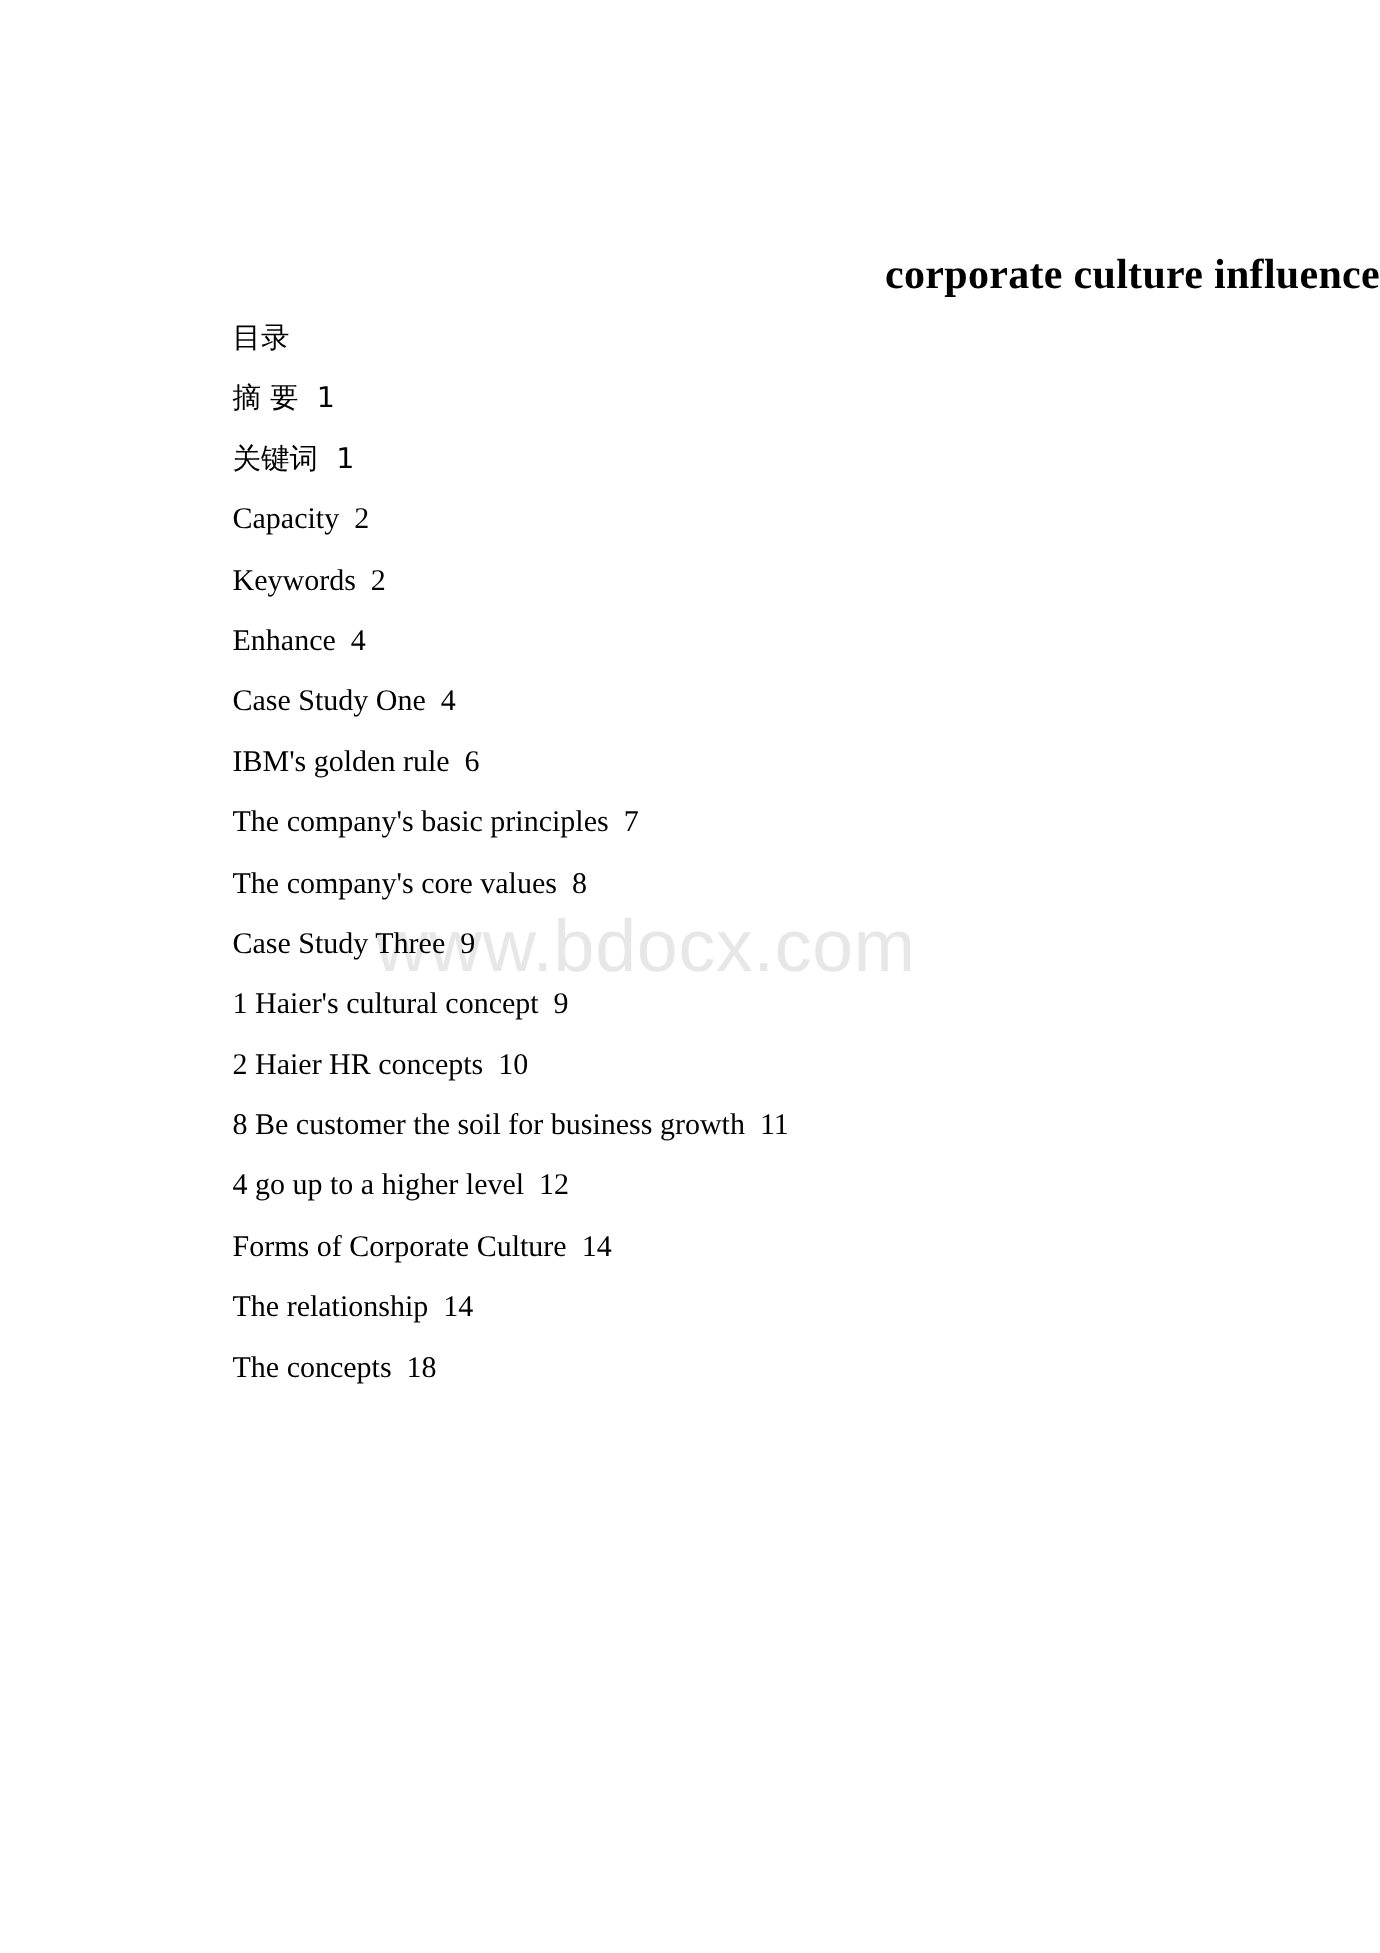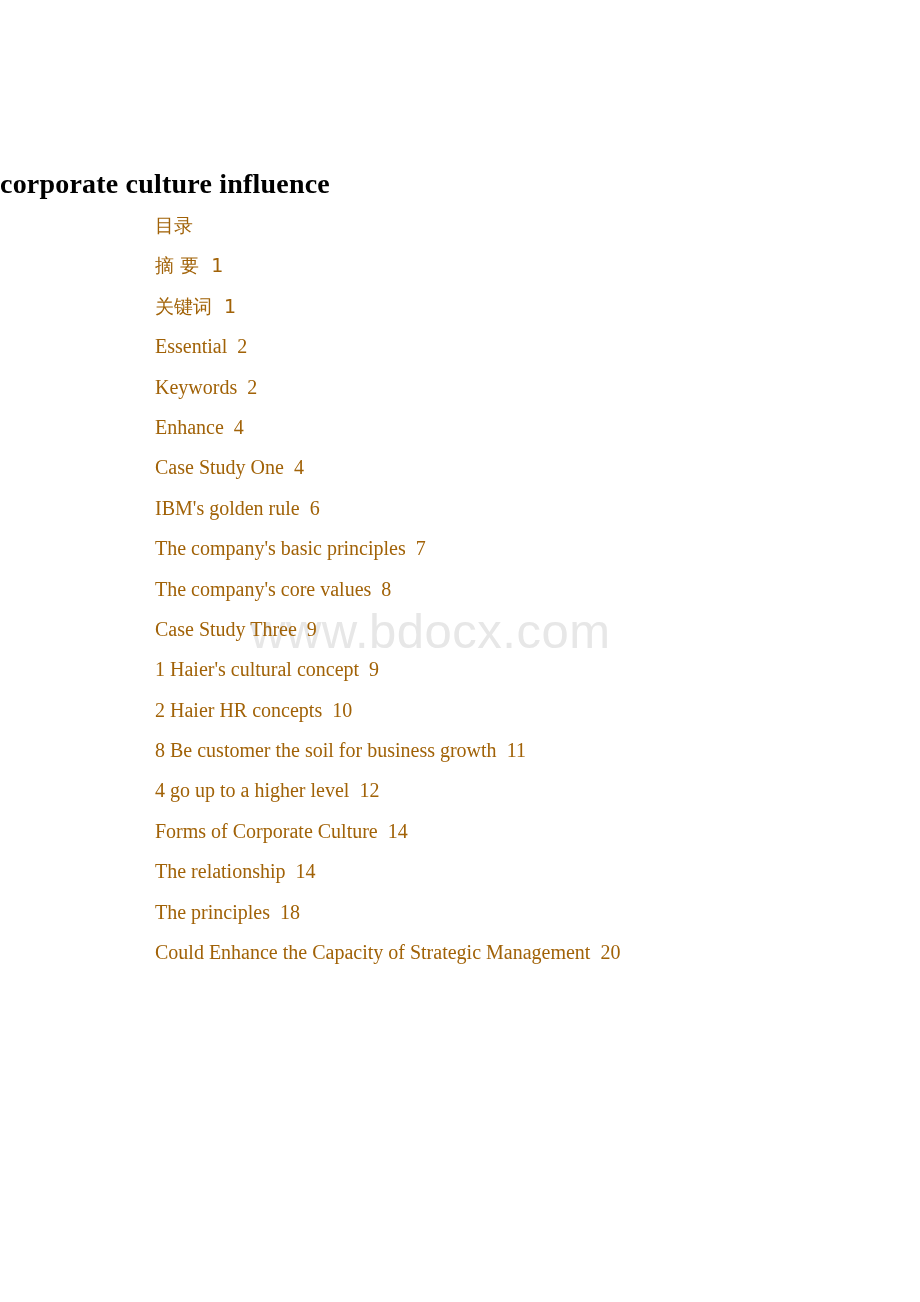--- a/index.html
+++ b/index.html
@@ -43,42 +43,42 @@
     z-index: 0;
     pointer-events: none;
     user-select: none;
   }
 
   #doc-title {
     position: absolute;
     left: 0;
     top: 148px;
     width: 920px;
-    text-align: left;
+    text-align: right;
     font-size: 28px;
     font-weight: bold;
     letter-spacing: 0.2px;
     line-height: 34px;
     z-index: 2;
   }
 
   #toc {
     position: absolute;
     left: 155px;
     top: 205px;
     width: 700px;
     z-index: 2;
   }
 
   .toc-row {
     height: 40.4px;
     line-height: 40.4px;
     font-size: 20px;
     white-space: nowrap;
-    color: #a16207;
+    color: #000000;
   }
   .toc-row .toc-label {
     display: inline;
   }
   .toc-row .toc-page {
     display: inline;
   }
   .toc-row.cjk {
     font-family: "DejaVu Sans", "Liberation Sans", sans-serif;
     font-size: 19px;
@@ -93,31 +93,30 @@
 
   <h1 id="doc-title">corporate culture influence</h1>
 
   <div id="toc">
     <div class="toc-row cjk">
       <span class="toc-label">目录</span>
     </div>
 
   <div class="toc-row cjk"><span class="toc-label">摘 要</span>&nbsp;&nbsp;<span class="toc-page">1</span></div>
       <div class="toc-row cjk"><span class="toc-label">关键词</span>&nbsp;&nbsp;<span class="toc-page">1</span></div>
-      <div class="toc-row"><span class="toc-label">Essential</span>&nbsp;&nbsp;<span class="toc-page">2</span></div>
+      <div class="toc-row"><span class="toc-label">Capacity</span>&nbsp;&nbsp;<span class="toc-page">2</span></div>
       <div class="toc-row"><span class="toc-label">Keywords</span>&nbsp;&nbsp;<span class="toc-page">2</span></div>
       <div class="toc-row"><span class="toc-label">Enhance</span>&nbsp;&nbsp;<span class="toc-page">4</span></div>
       <div class="toc-row"><span class="toc-label">Case Study One</span>&nbsp;&nbsp;<span class="toc-page">4</span></div>
       <div class="toc-row"><span class="toc-label">IBM's golden rule</span>&nbsp;&nbsp;<span class="toc-page">6</span></div>
       <div class="toc-row"><span class="toc-label">The company's basic principles</span>&nbsp;&nbsp;<span class="toc-page">7</span></div>
       <div class="toc-row"><span class="toc-label">The company's core values</span>&nbsp;&nbsp;<span class="toc-page">8</span></div>
       <div class="toc-row"><span class="toc-label">Case Study Three</span>&nbsp;&nbsp;<span class="toc-page">9</span></div>
       <div class="toc-row"><span class="toc-label">1 Haier's cultural concept</span>&nbsp;&nbsp;<span class="toc-page">9</span></div>
       <div class="toc-row"><span class="toc-label">2 Haier HR concepts</span>&nbsp;&nbsp;<span class="toc-page">10</span></div>
       <div class="toc-row"><span class="toc-label">8 Be customer the soil for business growth</span>&nbsp;&nbsp;<span class="toc-page">11</span></div>
       <div class="toc-row"><span class="toc-label">4 go up to a higher level</span>&nbsp;&nbsp;<span class="toc-page">12</span></div>
       <div class="toc-row"><span class="toc-label">Forms of Corporate Culture</span>&nbsp;&nbsp;<span class="toc-page">14</span></div>
       <div class="toc-row"><span class="toc-label">The relationship</span>&nbsp;&nbsp;<span class="toc-page">14</span></div>
-      <div class="toc-row"><span class="toc-label">The principles</span>&nbsp;&nbsp;<span class="toc-page">18</span></div>
-      <div class="toc-row"><span class="toc-label">Could Enhance the Capacity of Strategic Management</span>&nbsp;&nbsp;<span class="toc-page">20</span></div>
+      <div class="toc-row"><span class="toc-label">The concepts</span>&nbsp;&nbsp;<span class="toc-page">18</span></div>
     </div>
 
 </div>
 
 </body></html>

